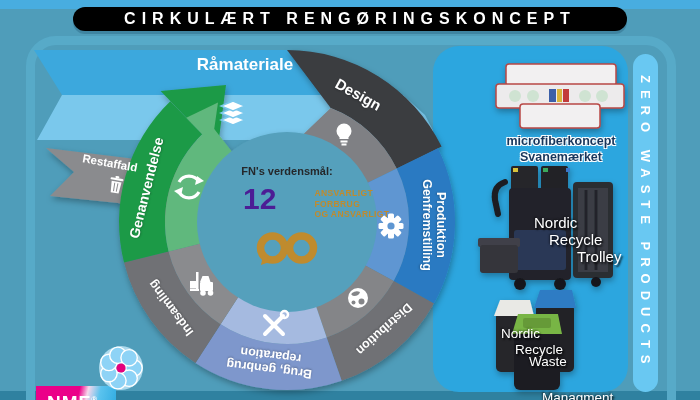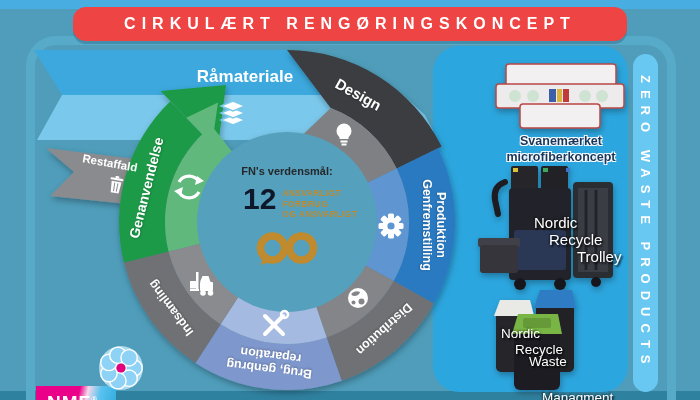--- a/index.html
+++ b/index.html
@@ -2,21 +2,21 @@
 <html><head>
 <meta charset="utf-8">
 <style>
   html,body{margin:0;padding:0;}
   .canvas{position:relative;width:700px;height:400px;overflow:hidden;
           background:#4F9DBA;font-family:"Liberation Sans",sans-serif;}
   .abs{position:absolute;}
 
   
   .top-strip{left:0;top:0;width:700px;height:9px;background:#48ADE0;}
-  .banner{left:73px;top:7px;width:554px;height:34px;background:#ef4444;
+  .banner{left:73px;top:7px;width:554px;height:24px;background:#000000;
           border-radius:13px;box-shadow:0 3px 0 rgba(25,80,105,.30);
           display:flex;align-items:center;justify-content:center;z-index:40;}
   .banner-title{color:#fff;font-weight:bold;font-size:16px;letter-spacing:6px;white-space:nowrap;}
 
   
   .frame{left:26px;top:36px;width:650px;height:400px;border:9px solid #57AAC8;
          border-radius:30px;box-sizing:border-box;z-index:1;}
   .bottom-strip{left:0;top:391px;width:700px;height:9px;background:#2F81A0;z-index:0;}
 
   
@@ -29,31 +29,31 @@
   .panel{left:433px;top:46px;width:195px;height:346px;background:#2CA6DF;border-radius:26px;z-index:4;}
   .zw-strip{left:633px;top:54px;width:25px;height:338px;background:#69C8F2;border-radius:13px;z-index:4;
             display:flex;align-items:center;justify-content:center;}
   .zw-text{writing-mode:vertical-rl;color:#fff;font-weight:bold;font-size:13px;letter-spacing:7px;white-space:nowrap;}
 
   .svg-overlay{left:0;top:0;z-index:10;}
 
   
   .seg-label{position:absolute;color:#fff;font-weight:bold;white-space:nowrap;text-align:center;
              z-index:20;line-height:1.12;text-shadow:0 1px 2px rgba(0,0,0,.25);}
-  .band-label{position:absolute;left:245px;top:77px;transform:translate(-50%,-50%);
+  .band-label{position:absolute;left:245px;top:65px;transform:translate(-50%,-50%);
               color:#fff;font-weight:bold;font-size:17px;z-index:20;white-space:nowrap;}
   .exit-label{position:absolute;left:110px;top:163px;transform:translate(-50%,-50%) rotate(10deg);
               color:#fff;font-weight:bold;font-size:11.5px;z-index:20;white-space:nowrap;}
 
   
   .fn-heading{position:absolute;left:287px;top:171px;transform:translate(-50%,-50%);
               color:#25282B;font-weight:bold;font-size:11px;z-index:20;white-space:nowrap;text-align:right;}
   .goal-row{position:absolute;left:243px;top:185px;display:flex;gap:6px;z-index:20;align-items:flex-start;}
-  .goal-number{color:#0f172a;font-weight:bold;font-size:30px;line-height:.95;}
-  .goal-lines{display:flex;flex-direction:column;padding-top:3px;}
+  .goal-number{color:#4c1d95;font-weight:bold;font-size:30px;line-height:.95;}
+  .goal-lines{display:flex;flex-direction:column;padding-top:3px;margin-left:32px;}
   .goal-line{color:#BF8B2E;font-weight:bold;font-size:8.5px;letter-spacing:.4px;line-height:1.25;white-space:nowrap;}
 
   
   .p1-label{position:absolute;left:472px;top:133px;width:178px;text-align:center;z-index:20;
             color:#17365C;font-weight:bold;font-size:12.5px;line-height:1.3;
             text-shadow:-1px -1px 0 #fff,1px -1px 0 #fff,-1px 1px 0 #fff,1px 1px 0 #fff;}
   .p-white{position:absolute;color:#fff;font-weight:normal;z-index:20;white-space:nowrap;
            text-shadow:1.5px 1.5px 2px rgba(0,0,0,.85),-1px -1px 2px rgba(0,0,0,.5);}
 
   
@@ -242,22 +242,22 @@
   <div class="goal-row">
     <div class="goal-number">12</div>
     <div class="goal-lines">
       <div class="goal-line">ANSVARLIGT</div>
       <div class="goal-line">FORBRUG</div>
       <div class="goal-line">OG ANSVARLIGT</div>
     </div>
   </div>
 
   <div class="p1-label">
+    <div>microfiberkoncept</div>
     <div>Svanemærket</div>
-    <div>microfiberkoncept</div>
   </div>
   <div class="p-white" style="left:534px;top:214px;font-size:15px;">Nordic</div>
   <div class="p-white" style="left:549px;top:231px;font-size:15px;">Recycle</div>
   <div class="p-white" style="left:577px;top:248px;font-size:15px;">Trolley</div>
 
   <div class="p-white" style="left:501px;top:326px;font-size:13.5px;">Nordic</div>
   <div class="p-white" style="left:515px;top:342px;font-size:13.5px;">Recycle</div>
   <div class="p-white" style="left:529px;top:354px;font-size:13.5px;">Waste</div>
   <div class="p-white" style="left:542px;top:374px;font-size:13.5px;margin-top:16px;">Managment</div>
 

